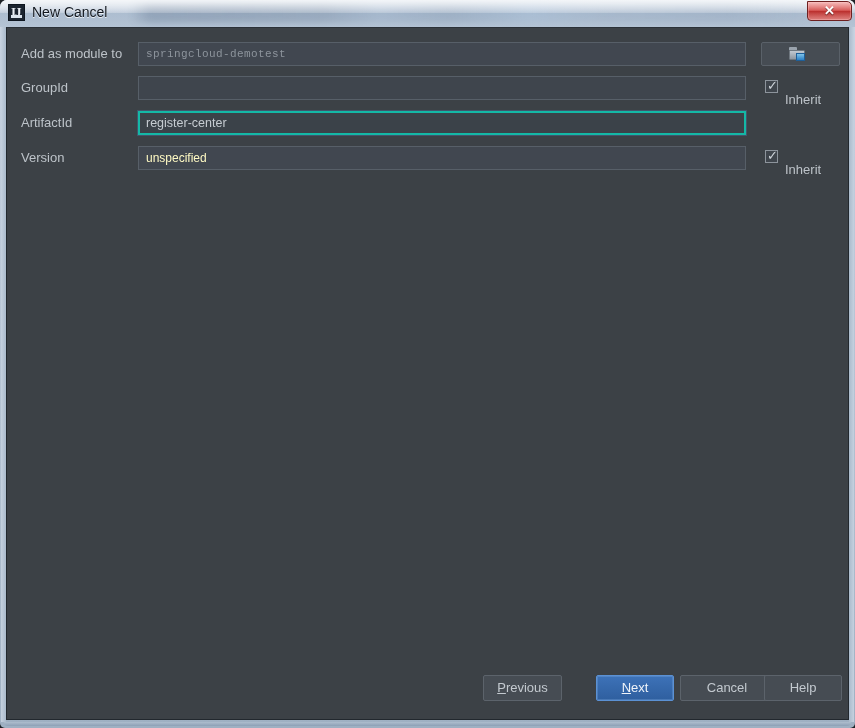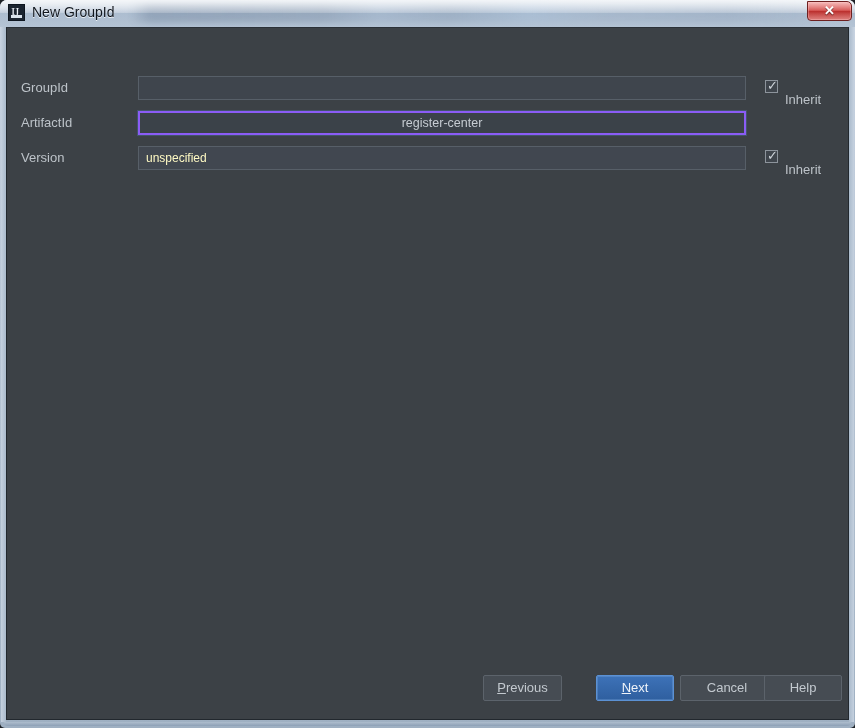--- a/index.html
+++ b/index.html
@@ -87,21 +87,21 @@
   }
   .app-icon .ij-glyph {
     position: absolute;
     left: 2px; top: 2px;
     width: 11px; height: 9px;
     color: #e9eef5;
     font-family: "Liberation Serif", serif;
     font-size: 13px;
     line-height: 9px;
     letter-spacing: -1px;
-    font-weight: normal;
+    font-weight: bold;
   }
   .app-icon .ij-bar {
     position: absolute;
     left: 2px;
     bottom: 2px;
     width: 11px;
     height: 3px;
     background: #dbe4ee;
   }
 
@@ -169,21 +169,21 @@
   }
 
   .row {
     position: absolute;
     left: 0;
     width: 843px;
     height: 24px;
   }
   .row-0 { top: 14px; }
   .row-1 { top: 48px; }
-  .row-2 { top: 83px; text-align: center; }
+  .row-2 { top: 83px; }
   .row-3 { top: 118px; }
 
   .label {
     position: absolute;
     left: 14px;
     top: 3px;
     font-size: 13px;
     line-height: 17px;
     color: #bdc3c9;
     white-space: nowrap;
@@ -205,21 +205,21 @@
     overflow: hidden;
   }
   .field.mono {
     font-family: "Liberation Mono", monospace;
     font-size: 11px;
     color: #8d949c;
     letter-spacing: 0.4px;
   }
   .field.focused {
     background: #3b4249;
-    border: 2px solid #8b5cf6;
+    border: 2px solid #14b8a6;
     box-shadow: 0 0 0 1px rgba(77,122,181,0.35);
     color: #c6ccd2;
     padding: 2px 6px 0 6px;
     font-size: 12.5px;
   }
   .field.empty {
     background: #3f454d;
   }
 
   .browse-btn {
@@ -367,35 +367,46 @@
 
   <div class="titlebar">
     <div class="ghost"></div>
     <div class="glass-sheen"></div>
 
     <div class="app-icon">
       <div class="ij-glyph">IJ</div>
       <div class="ij-bar"></div>
     </div>
 
-    <div class="title-text">New GroupId</div>
+    <div class="title-text">New Cancel</div>
 
     <div class="close-btn">
       <div class="x">✕</div>
     </div>
   </div>
 
   <div class="frame-left"></div>
   <div class="frame-right"></div>
   <div class="frame-bottom"></div>
 
   <div class="content">
 
     <div class="form">
 
+      <div class="row row-0">
+        <div class="label">Add as module to</div>
+        <div class="field mono">springcloud-demotest</div>
+        <div class="browse-btn">
+          <div class="folder-icon">
+            <div class="tab"></div>
+            <div class="body"></div>
+            <div class="badge"></div>
+          </div>
+        </div>
+      </div>
 
       <div class="row row-1">
         <div class="label">GroupId</div>
         <div class="field empty"></div>
         <div class="inherit">
           <div class="checkbox">
             <div class="tick">✓</div>
           </div>
           <div class="txt">Inherit</div>
         </div>

